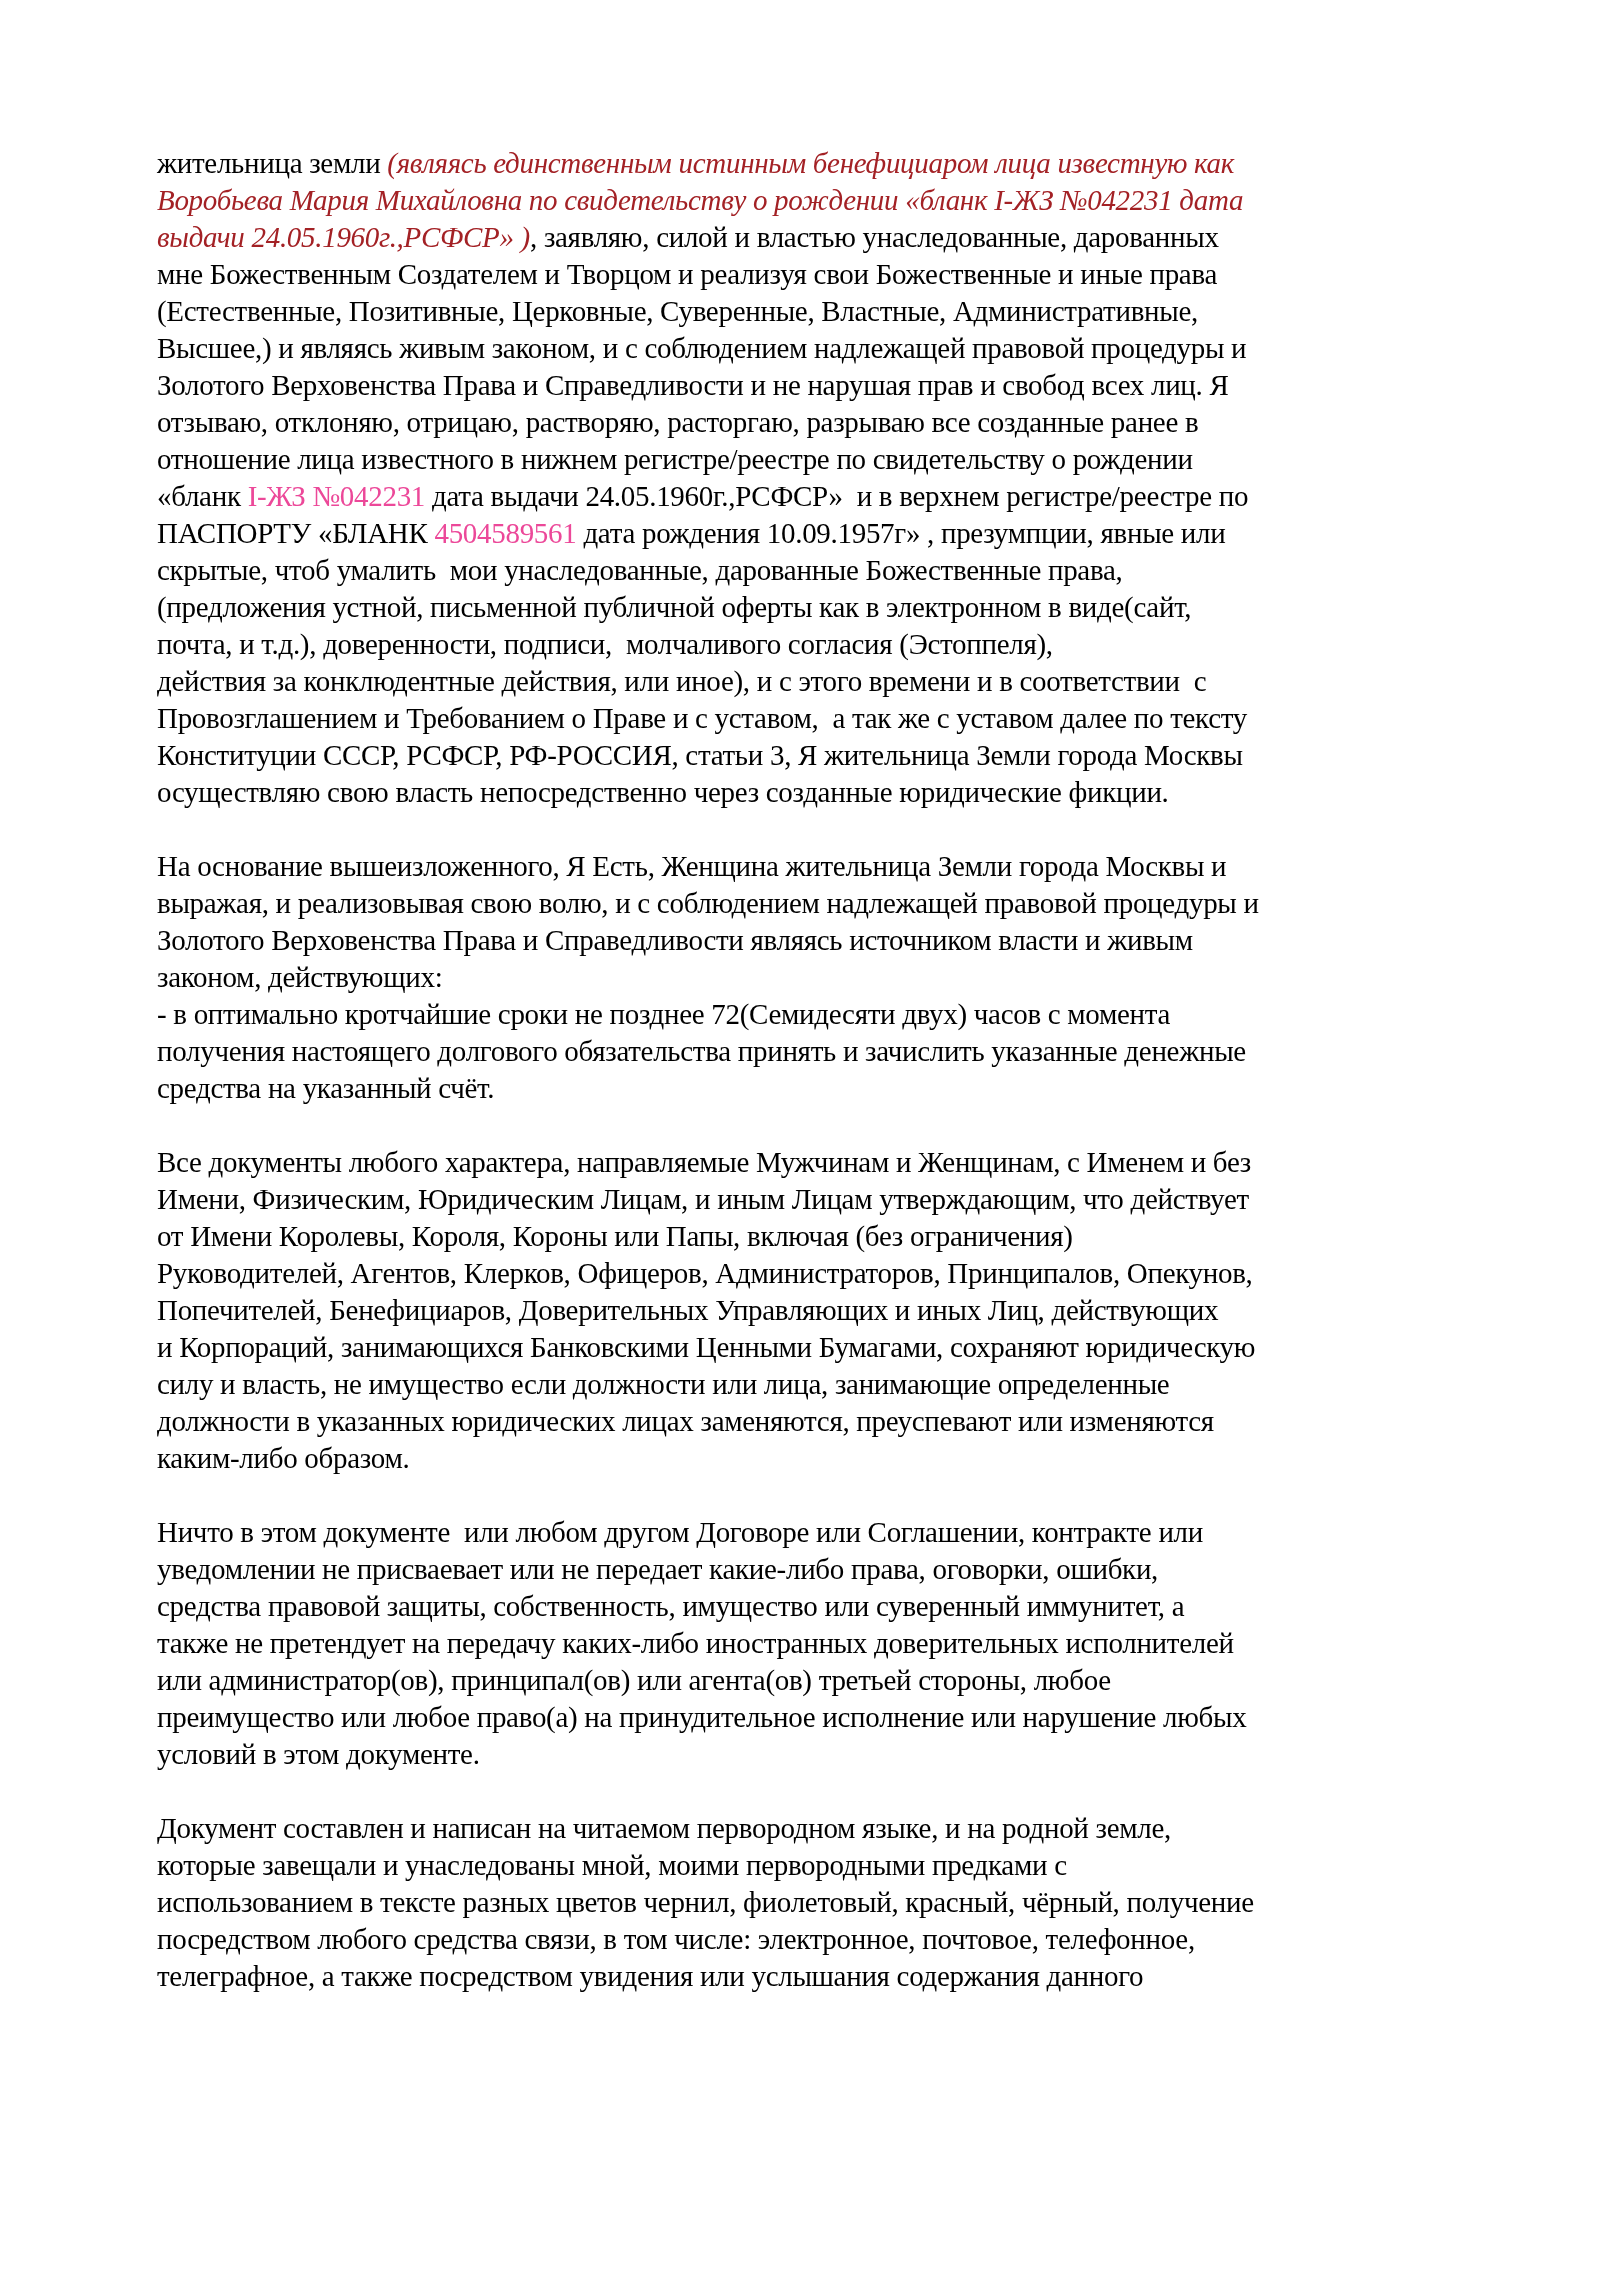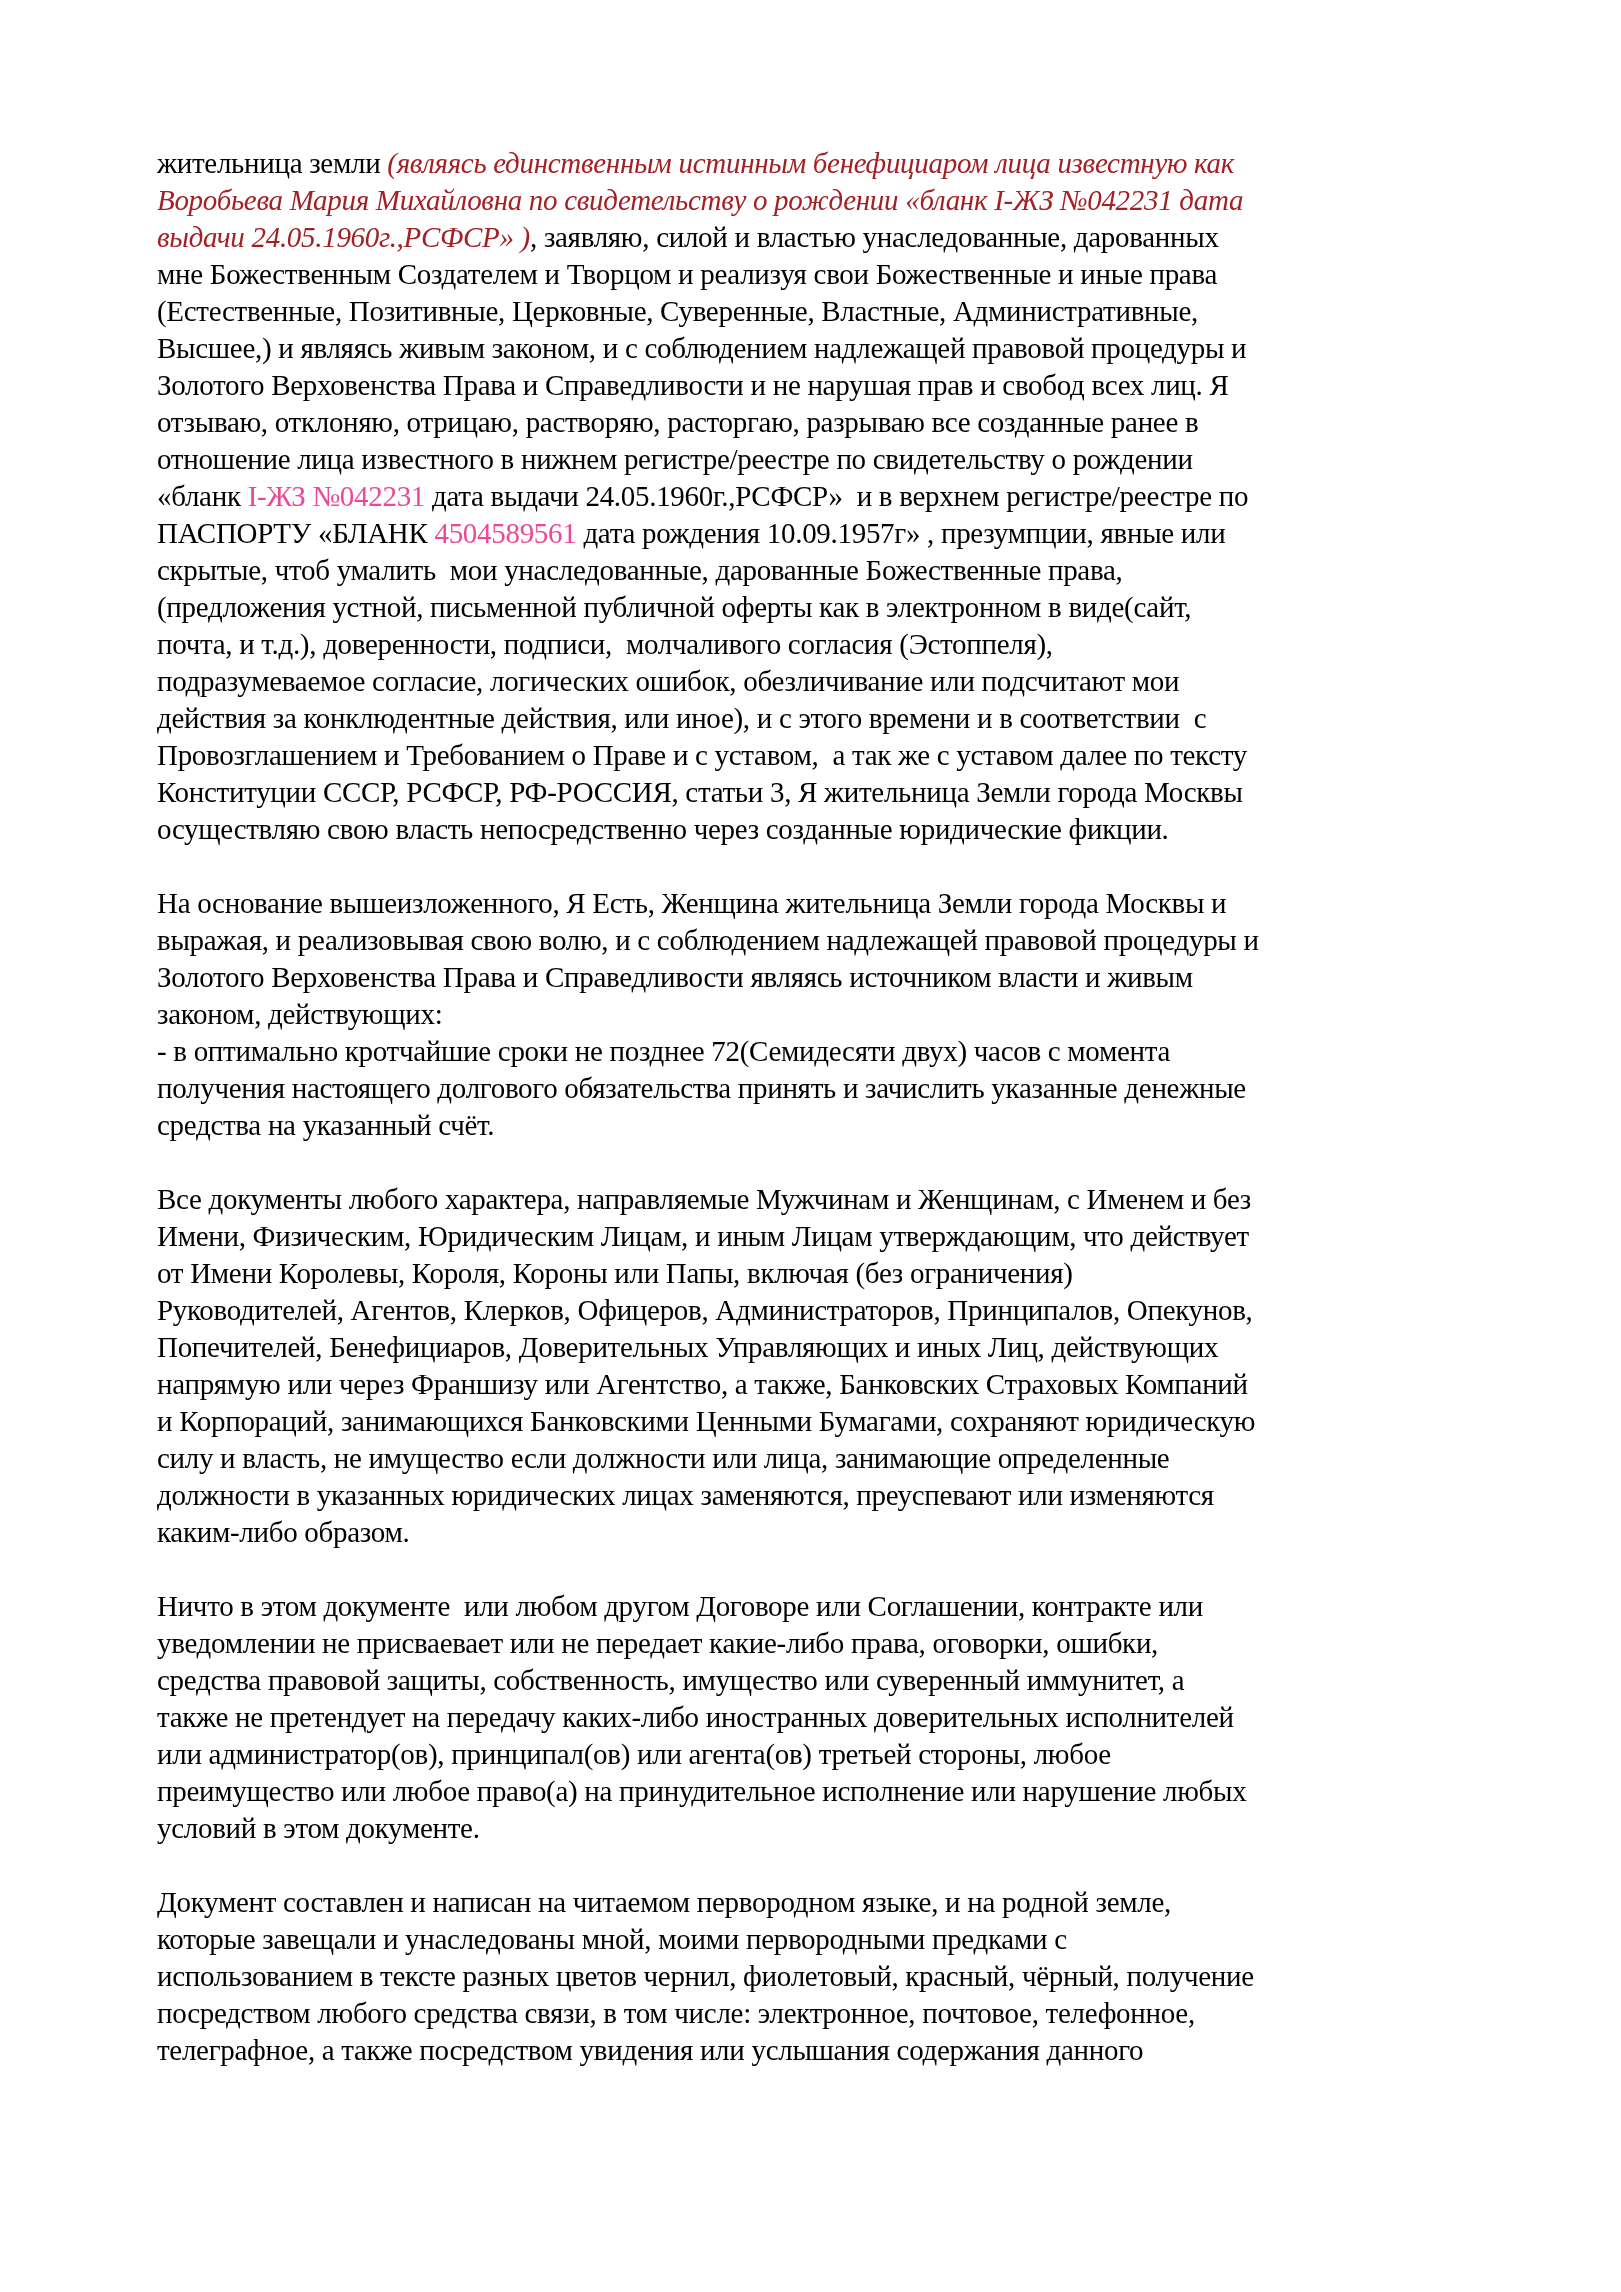--- a/index.html
+++ b/index.html
@@ -54,40 +54,38 @@
       <div class="line"><span class="run-n">(Естественные, Позитивные, Церковные, Суверенные, Властные, Административные,</span></div>
       <div class="line"><span class="run-n">Высшее,) и являясь живым законом, и с соблюдением надлежащей правовой процедуры и</span></div>
       <div class="line"><span class="run-n">Золотого Верховенства Права и Справедливости и не нарушая прав и свобод всех лиц. Я</span></div>
       <div class="line"><span class="run-n">отзываю, отклоняю, отрицаю, растворяю, расторгаю, разрываю все созданные ранее в</span></div>
       <div class="line"><span class="run-n">отношение лица известного в нижнем регистре/реестре по свидетельству о рождении</span></div>
       <div class="line"><span class="run-n">«бланк </span><span class="run-r">I-ЖЗ №042231</span><span class="run-n"> дата выдачи 24.05.1960г.,РСФСР»  и в верхнем регистре/реестре по</span></div>
       <div class="line"><span class="run-n">ПАСПОРТУ «БЛАНК </span><span class="run-r">4504589561</span><span class="run-n"> дата рождения 10.09.1957г» , презумпции, явные или</span></div>
       <div class="line"><span class="run-n">скрытые, чтоб умалить  мои унаследованные, дарованные Божественные права,</span></div>
       <div class="line"><span class="run-n">(предложения устной, письменной публичной оферты как в электронном в виде(сайт,</span></div>
       <div class="line"><span class="run-n">почта, и т.д.), доверенности, подписи,  молчаливого согласия (Эстоппеля),</span></div>
-      <div class="line"><span class="run-n">подразумеваемое согласие, логических ошибок, обезличивание или подсчитают мои</span></div>
       <div class="line"><span class="run-n">действия за конклюдентные действия, или иное), и с этого времени и в соответствии  с</span></div>
       <div class="line"><span class="run-n">Провозглашением и Требованием о Праве и с уставом,  а так же с уставом далее по тексту</span></div>
       <div class="line"><span class="run-n">Конституции СССР, РСФСР, РФ-РОССИЯ, статьи 3, Я жительница Земли города Москвы</span></div>
       <div class="line"><span class="run-n">осуществляю свою власть непосредственно через созданные юридические фикции.</span></div>
       <div class="line">&nbsp;</div>
       <div class="line"><span class="run-n">На основание вышеизложенного, Я Есть, Женщина жительница Земли города Москвы и</span></div>
       <div class="line"><span class="run-n">выражая, и реализовывая свою волю, и с соблюдением надлежащей правовой процедуры и</span></div>
       <div class="line"><span class="run-n">Золотого Верховенства Права и Справедливости являясь источником власти и живым</span></div>
       <div class="line"><span class="run-n">законом, действующих:</span></div>
       <div class="line"><span class="run-n">- в оптимально кротчайшие сроки не позднее 72(Семидесяти двух) часов с момента</span></div>
       <div class="line"><span class="run-n">получения настоящего долгового обязательства принять и зачислить указанные денежные</span></div>
       <div class="line"><span class="run-n">средства на указанный счёт.</span></div>
       <div class="line">&nbsp;</div>
       <div class="line"><span class="run-n">Все документы любого характера, направляемые Мужчинам и Женщинам, с Именем и без</span></div>
       <div class="line"><span class="run-n">Имени, Физическим, Юридическим Лицам, и иным Лицам утверждающим, что действует</span></div>
       <div class="line"><span class="run-n">от Имени Королевы, Короля, Короны или Папы, включая (без ограничения)</span></div>
       <div class="line"><span class="run-n">Руководителей, Агентов, Клерков, Офицеров, Администраторов, Принципалов, Опекунов,</span></div>
       <div class="line"><span class="run-n">Попечителей, Бенефициаров, Доверительных Управляющих и иных Лиц, действующих</span></div>
-      <div class="line"><span class="run-n">напрямую или через Франшизу или Агентство, а также, Банковских Страховых Компаний</span></div>
       <div class="line"><span class="run-n">и Корпораций, занимающихся Банковскими Ценными Бумагами, сохраняют юридическую</span></div>
       <div class="line"><span class="run-n">силу и власть, не имущество если должности или лица, занимающие определенные</span></div>
       <div class="line"><span class="run-n">должности в указанных юридических лицах заменяются, преуспевают или изменяются</span></div>
       <div class="line"><span class="run-n">каким-либо образом.</span></div>
       <div class="line">&nbsp;</div>
       <div class="line"><span class="run-n">Ничто в этом документе  или любом другом Договоре или Соглашении, контракте или</span></div>
       <div class="line"><span class="run-n">уведомлении не присваевает или не передает какие-либо права, оговорки, ошибки,</span></div>
       <div class="line"><span class="run-n">средства правовой защиты, собственность, имущество или суверенный иммунитет, а</span></div>
       <div class="line"><span class="run-n">также не претендует на передачу каких-либо иностранных доверительных исполнителей</span></div>
       <div class="line"><span class="run-n">или администратор(ов), принципал(ов) или агента(ов) третьей стороны, любое</span></div>

